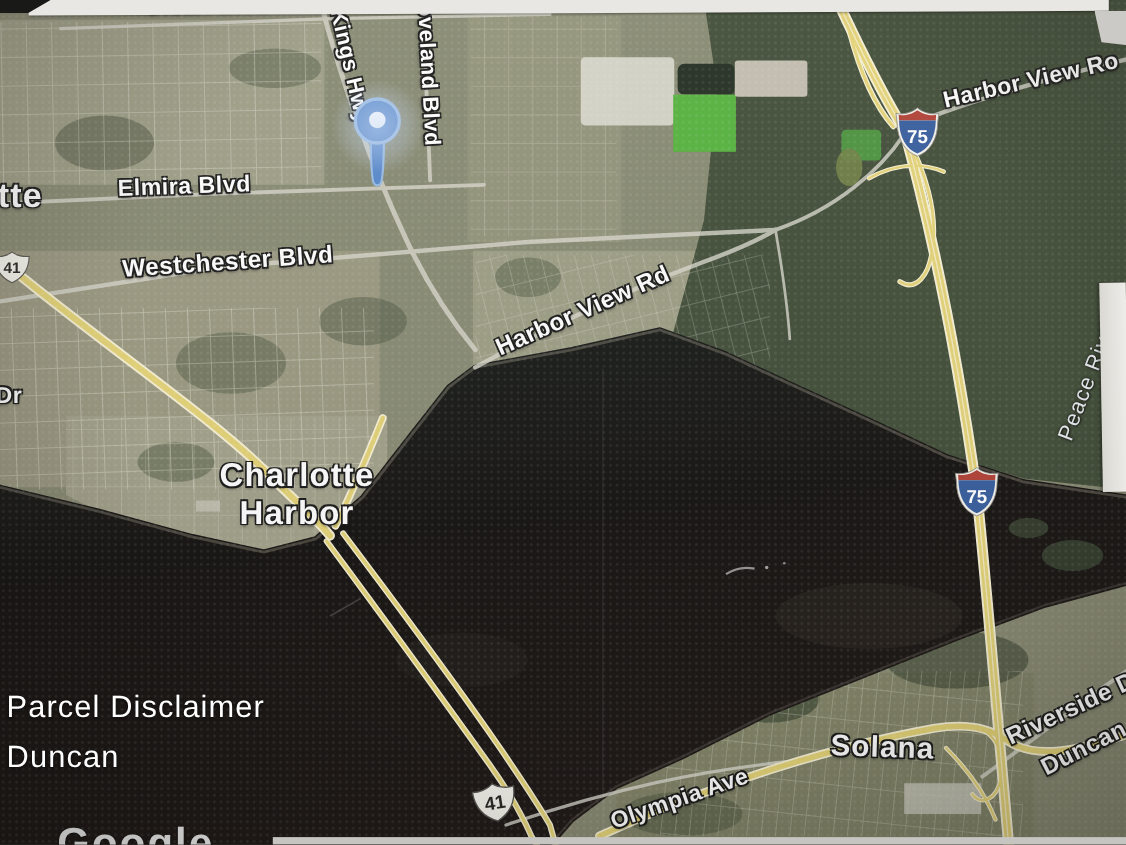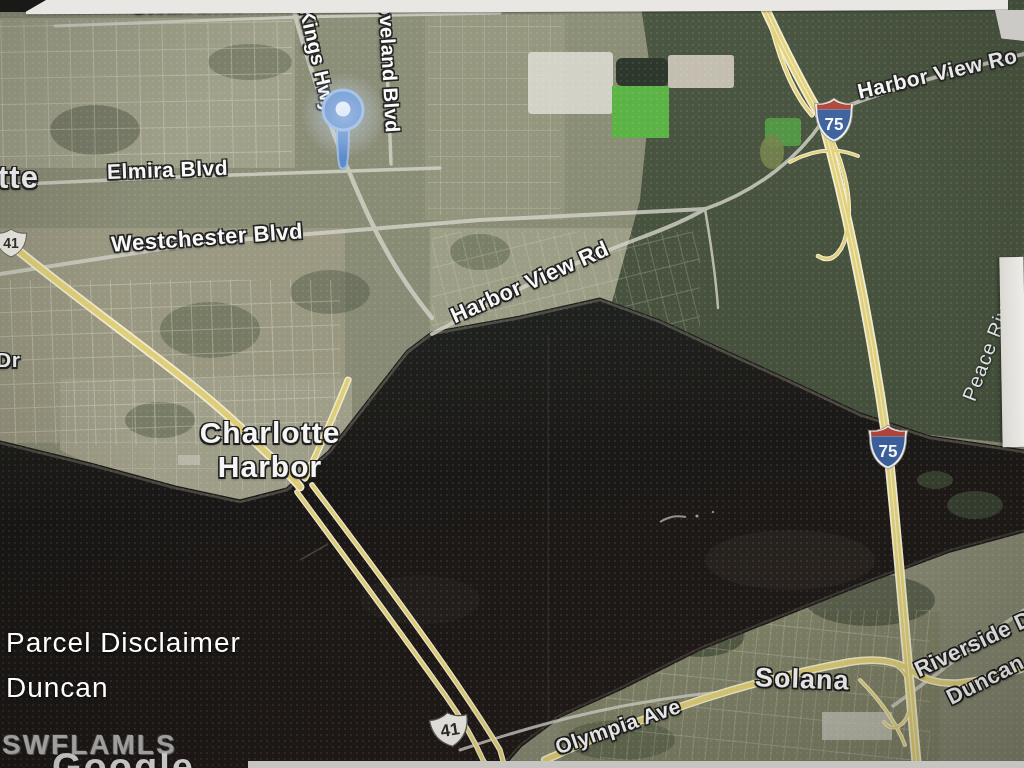--- a/index.html
+++ b/index.html
@@ -244,21 +244,20 @@
     <div class="halo"></div>
     <svg width="56" height="92" viewBox="0 0 56 92">
       <path d="M22,42 C22,58 22,68 24,80 C25,86 31,86 32,80 C34,68 34,58 34,42 Z" fill="#4e87d6" stroke="#8fb8ea" stroke-width="2"></path>
       <circle cx="28" cy="26" r="20" fill="#4e87d6" stroke="#8fb8ea" stroke-width="3"></circle>
       <circle cx="28" cy="25" r="7.5" fill="#ffffff"></circle>
     </svg>
   </div>
 
   <div class="maplink" id="link-parcel">Parcel Disclaimer</div>
   <div class="maplink" id="link-ruler">Duncan</div>
-  <div id="watermark">SWFLAMLS</div>
   <div id="google-logo">Google</div>
 
   <div id="vignette"></div>
   <div id="top-strip"></div>
   <div id="top-wedge"></div>
   <div id="corner-notch"></div>
   <div id="right-panel"></div>
   <div id="bottom-strip"></div>
 
 </div>

